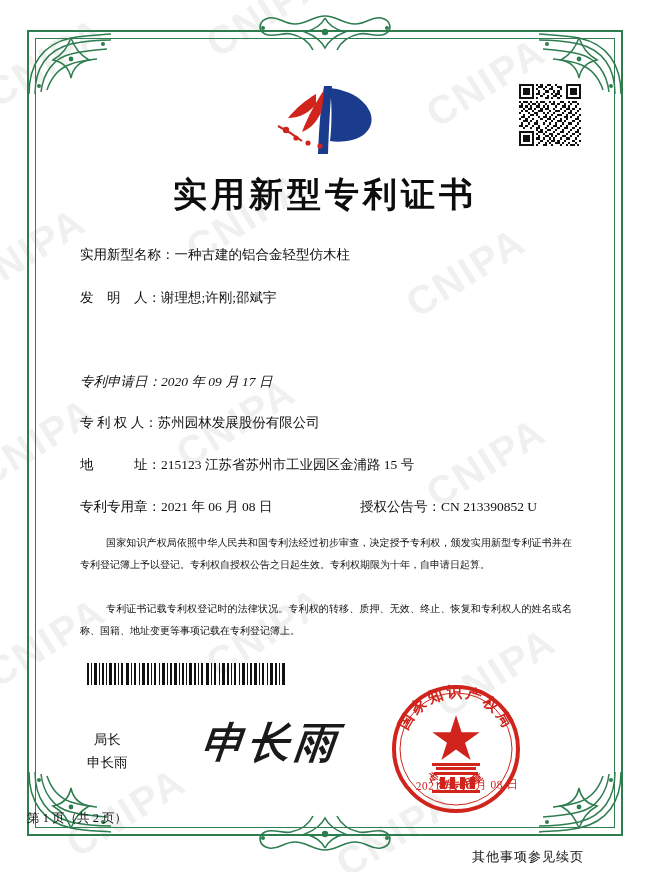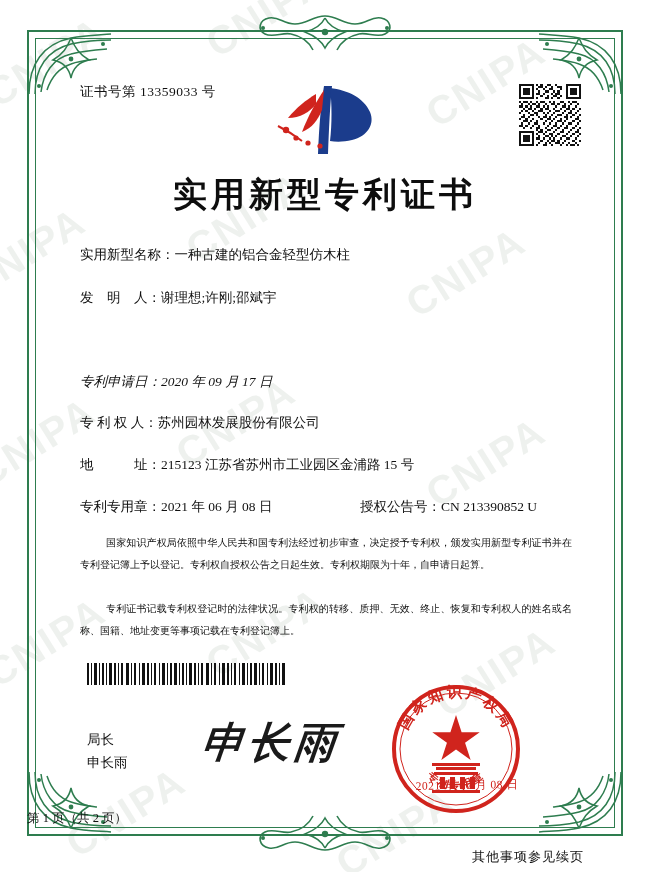--- a/index.html
+++ b/index.html
@@ -191,20 +191,21 @@
   }
 
   
   #sig-label {
     position: absolute;
     left: 60px;
     top: 698px;
     font-size: 13.5px;
     line-height: 23px;
     color: #111;
+    text-align: center;
   }
   #sig-script {
     position: absolute;
     left: 175px;
     top: 685px;
     font-size: 42px;
     font-family: "Liberation Serif", "DejaVu Serif", serif;
     font-weight: bold;
     font-style: italic;
     color: #1a1a1a;
@@ -348,24 +349,20 @@
       <path d="M44 8 C40 18 36 24 26 30 C36 32 42 38 44 48 C46 38 52 32 62 30 C52 24 48 18 44 8"></path>
       <circle cx="44" cy="29" r="2.4" fill="currentColor" stroke="none"></circle>
       <circle cx="12" cy="56" r="2" fill="currentColor" stroke="none"></circle>
       <circle cx="76" cy="14" r="2" fill="currentColor" stroke="none"></circle>
     </g>
   </svg>
 </div>
 
 <div id="content">
 
-  <div id="cert-number">
-    <span>证书号第</span>
-    <span>13359033 号</span>
-  </div>
 
   <svg id="cnipa-logo" viewBox="0 0 105 80">
     <path d="M52 6 L60 6 C58 26 57 48 56 74 L46 74 C47 46 49 24 52 6 Z" fill="#1b3c8c"></path>
     <path d="M58 8 C76 10 92 18 98 32 C103 44 96 56 80 60 C72 62 64 62 58 61 C60 44 60 24 58 8 Z" fill="#1b3c8c"></path>
     <path d="M52 10 C44 22 36 36 30 52 C40 48 46 40 50 30 Z" fill="#d0241d"></path>
     <path d="M44 14 C34 20 24 28 16 38 C28 38 38 32 44 24 Z" fill="#d0241d"></path>
     <g fill="#d0241d">
       <circle cx="14" cy="50" r="3.2"></circle>
       <circle cx="24" cy="58" r="2.6"></circle>
       <circle cx="36" cy="63" r="2.6"></circle>

